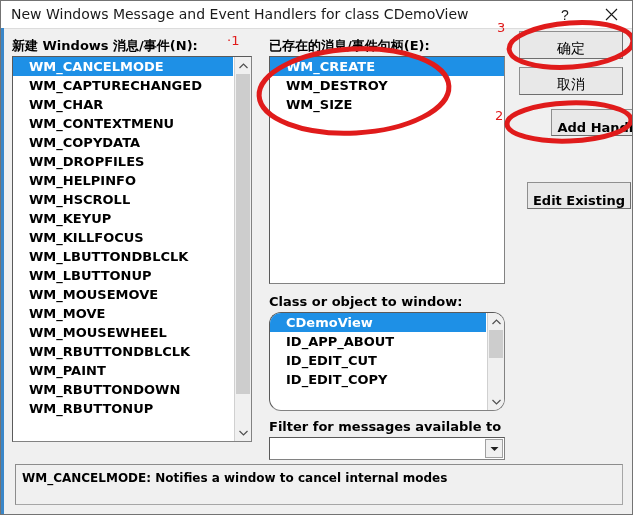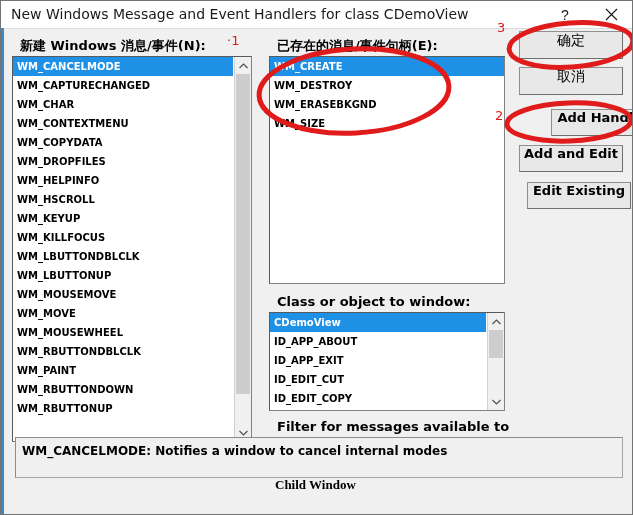--- a/index.html
+++ b/index.html
@@ -68,45 +68,44 @@
   }
 
   
   .lbl {
     position: absolute;
     font-size: 13px;
     color: #000000;
     white-space: nowrap;
     font-weight: bold;
     font-family: "DejaVu Sans", sans-serif;
-    margin-left: 8px;
   }
 
   
   .listbox {
     position: absolute;
     background: #ffffff;
     border: 1px solid #828282;
     border-top-color: #5a5a5a;
     border-left-color: #5a5a5a;
     box-sizing: border-box;
     overflow: hidden;
   }
   .lb-items {
     position: absolute;
     left: 0; top: 0;
     right: 0;
   }
   .lb-item {
-    font-size: 10px;
+    font-size: 13px;
     font-weight: bold;
     color: #000000;
     line-height: 19px;
     height: 19px;
-    padding-left: 4px;
+    padding-left: 16px;
     white-space: nowrap;
     font-family: "DejaVu Sans", sans-serif;
     cursor: default;
   }
   .lb-item.sel {
     background: #1e90e6;
     color: #ffffff;
   }
 
   
@@ -138,21 +137,21 @@
 
   
   .btn {
     position: absolute;
     background: #e8e8e8;
     border: 1px solid #8f8f8f;
     border-right-color: #6e6e6e;
     border-bottom-color: #6e6e6e;
     box-sizing: border-box;
     display: flex;
-    align-items: flex-start;
+    align-items: flex-end;
     justify-content: center;
     font-size: 13px;
     font-weight: bold;
     color: #000000;
     font-family: "DejaVu Sans", sans-serif;
     cursor: default;
     white-space: nowrap;
   }
   .btn.cjk { font-weight: normal; font-size: 14px; }
 
@@ -286,33 +285,31 @@
             <path d="M0.5 1 L4.5 5 L8.5 1" stroke="#505050" stroke-width="1.2" fill="none"></path>
           </svg>
       </div>
     </div>
   </div>
 
   <div class="listbox" style="left:268px; top:55px; width:236px; height:228px;">
     <div class="lb-items" id="existing-handlers-items">
         <div class="lb-item sel"><span>WM_CREATE</span></div>
         <div class="lb-item"><span>WM_DESTROY</span></div>
-        <div class="lb-item"><span>WM_ERASEBKGND</span></div>
         <div class="lb-item"><span>WM_SIZE</span></div>
       </div>
   </div>
 
   <div class="lbl" style="left:268px; top:293px;">
     <span>Class or object to window:</span>
   </div>
-  <div class="listbox" style="left:268px; top:311px; width:236px; height:99px;">
+  <div class="listbox" style="left:268px; top:311px; width:236px; height:99px;border-radius:12px;">
     <div class="lb-items" id="class-items" style="right:18px;">
         <div class="lb-item sel"><span>CDemoView</span></div>
         <div class="lb-item"><span>ID_APP_ABOUT</span></div>
-        <div class="lb-item"><span>ID_APP_EXIT</span></div>
         <div class="lb-item"><span>ID_EDIT_CUT</span></div>
         <div class="lb-item"><span>ID_EDIT_COPY</span></div>
       </div>
     <div class="sbar">
       <div class="sb-arrow sb-up">
         <svg width="9" height="6" viewBox="0 0 9 6">
             <path d="M0.5 5 L4.5 1 L8.5 5" stroke="#505050" stroke-width="1.2" fill="none"></path>
           </svg>
       </div>
       <div class="sb-thumb" style="top:17px; height:28px;"></div>
@@ -338,28 +335,25 @@
 
   <div class="btn cjk" style="left:518px; top:30px; width:104px; height:28px;">
     <span>确定</span>
   </div>
   <div class="btn cjk" style="left:518px; top:66px; width:104px; height:28px;">
     <span>取消</span>
   </div>
   <div class="btn" style="left:518px; top:108px; width:104px; height:27px;margin-left:32px;">
     <span>Add Handler</span>
   </div>
-  <div class="btn" style="left:518px; top:144px; width:104px; height:27px;">
-    <span>Add and Edit</span>
-  </div>
   <div class="btn" style="left:518px; top:181px; width:104px; height:27px;margin-left:8px;">
     <span>Edit Existing</span>
   </div>
 
-  <div class="descbox" style="left:14px; top:436px; width:608px; height:41px;">
+  <div class="descbox" style="left:14px; top:463px; width:608px; height:41px;">
     <div class="desc-text">WM_CANCELMODE:  Notifies a window to cancel internal modes</div>
   </div>
 
   <div class="anno-layer">
     <svg width="633" height="515" viewBox="0 0 633 515">
 
       <ellipse cx="353" cy="90" rx="95" ry="42" fill="none" stroke="#e01b1b" stroke-width="5" transform="rotate(-3 353 90)"></ellipse>
 
       <ellipse cx="570" cy="44" rx="62" ry="22" fill="none" stroke="#e01b1b" stroke-width="5" transform="rotate(-4 570 44)"></ellipse>
 

